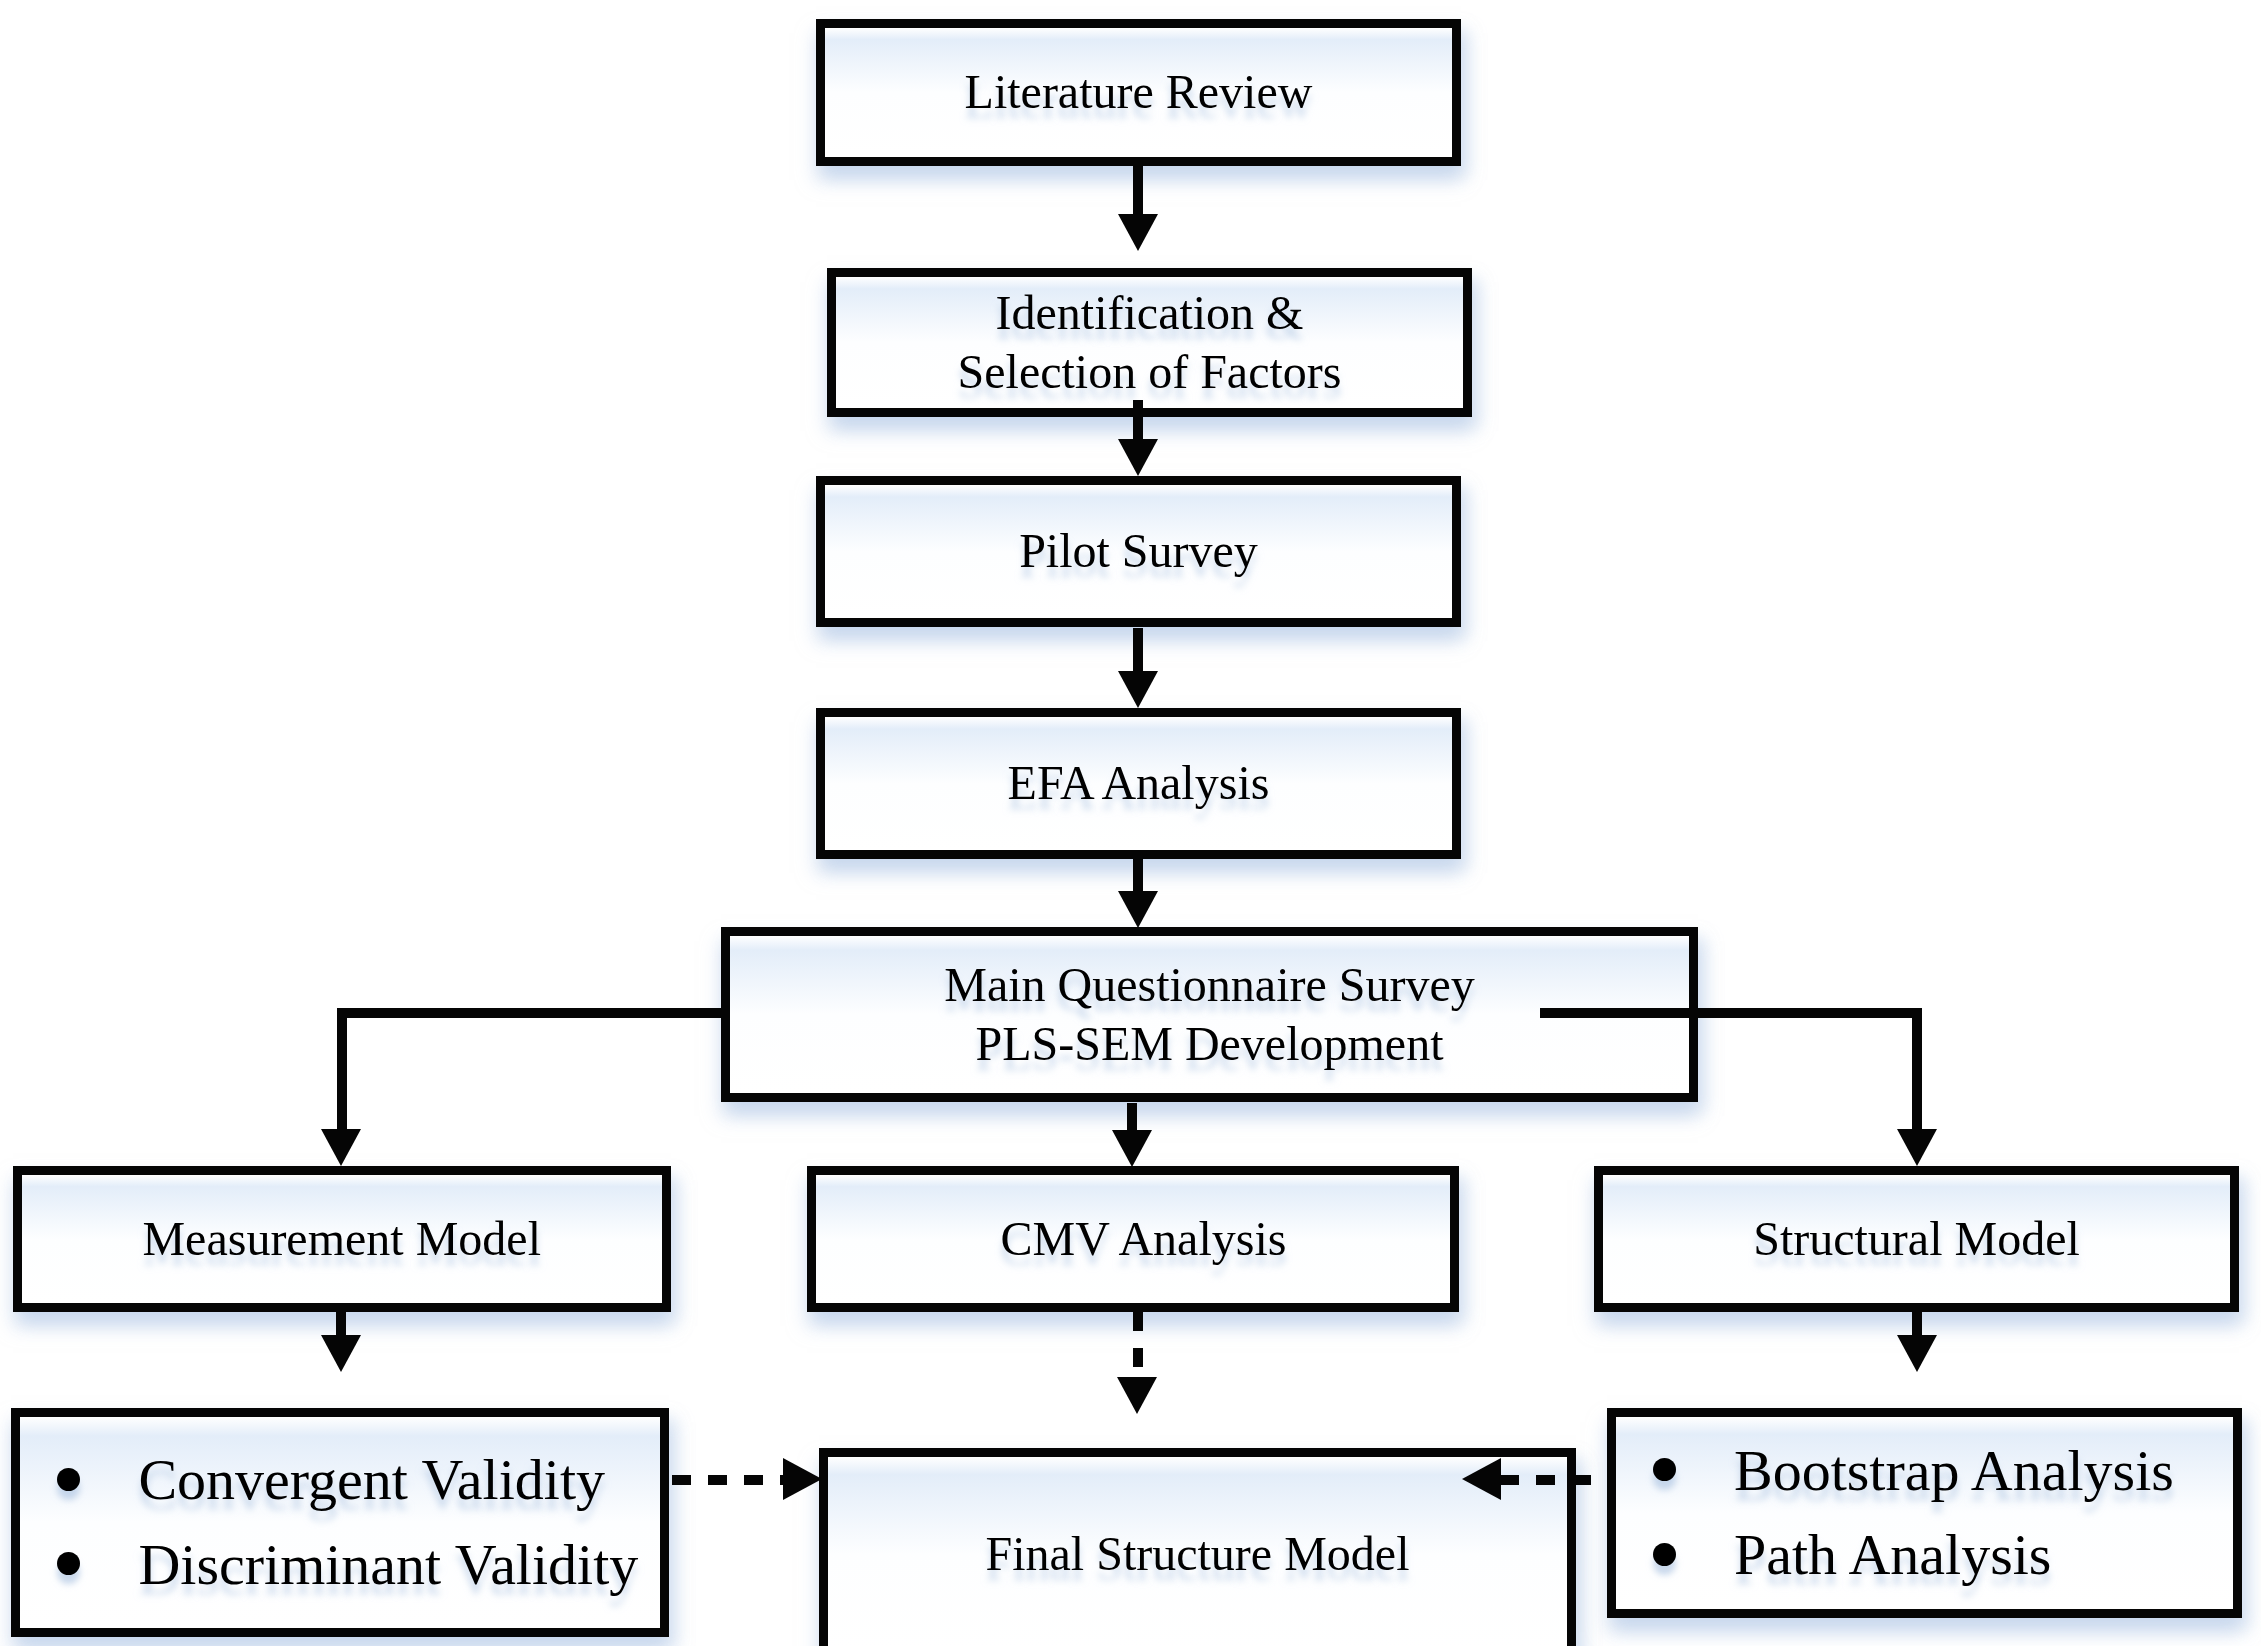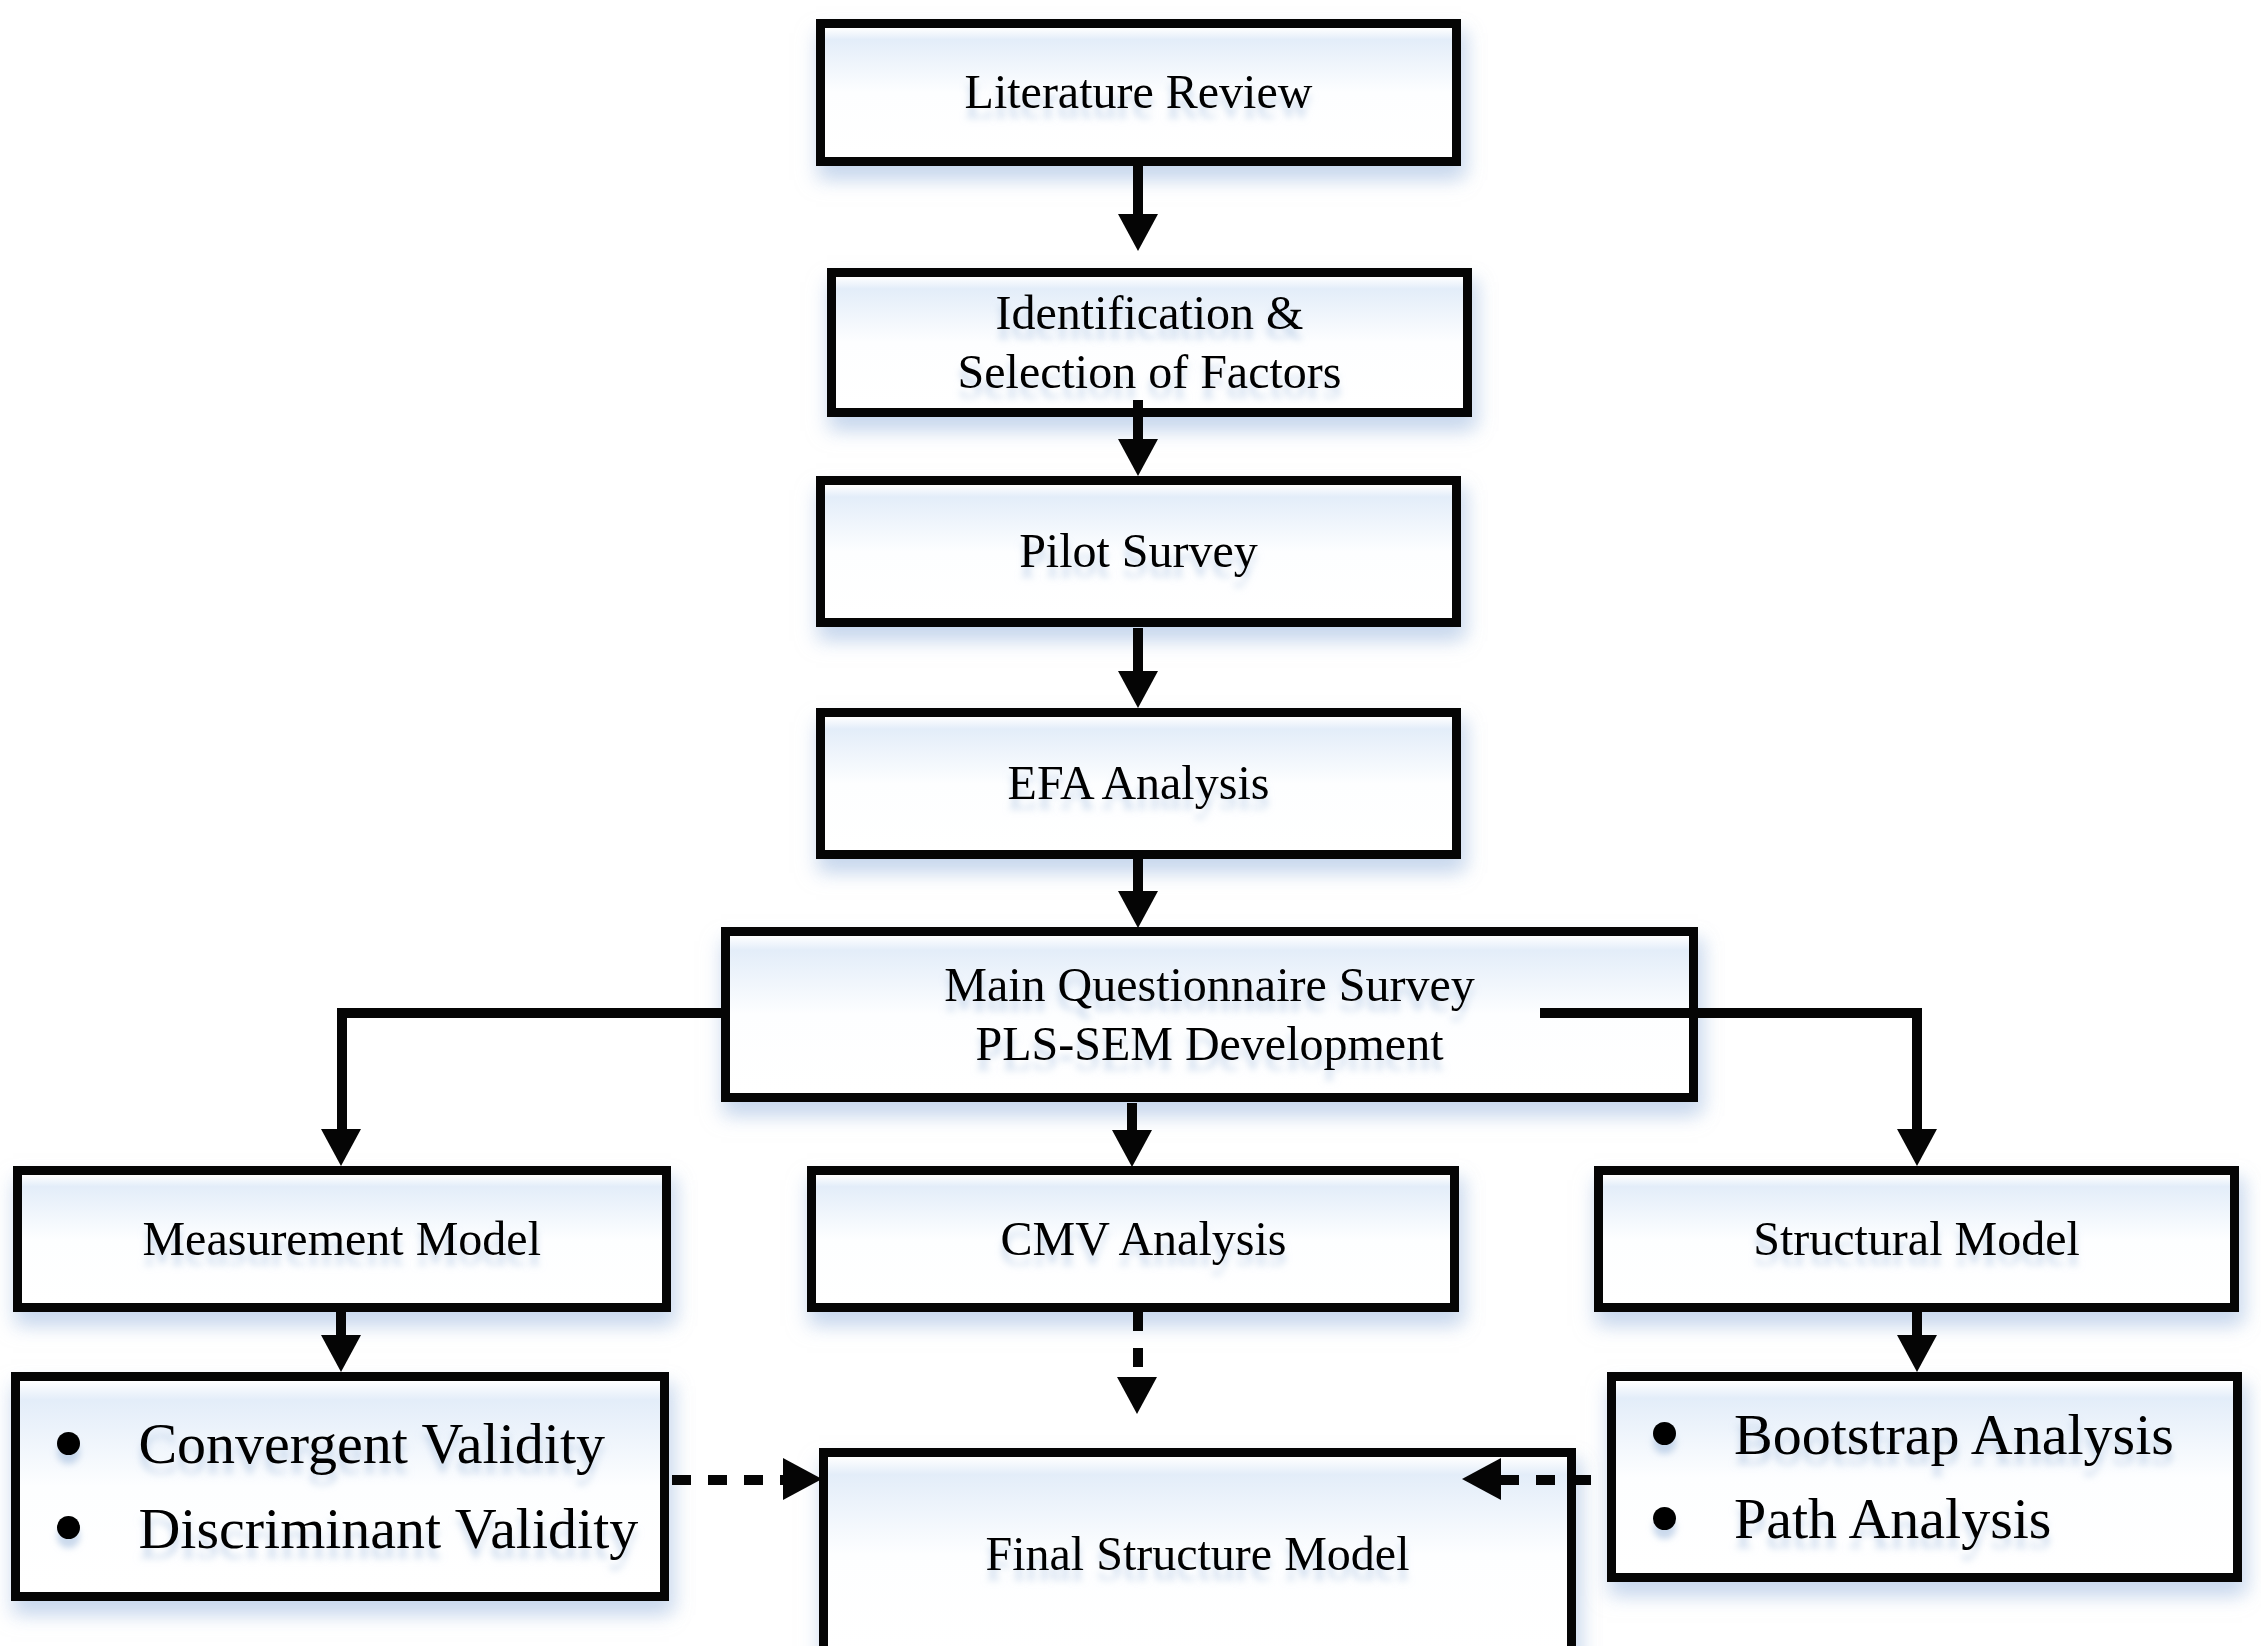--- a/index.html
+++ b/index.html
@@ -21,21 +21,21 @@
   #b-main  {left:721px;top:927px;width:977px;height:175px;}
   #b-meas  {left:12.7px;  top:1166px;width:658px;height:146px;}
   #b-cmv   {left:807px;top:1166px;width:652px;height:146px;padding-left:21px;}
   #b-struct{left:1594px;top:1166px;width:645px;height:146px;}
   #b-mout  {left:11.4px;  top:1372px;width:658px;height:229px;}
   #b-final {left:819px;top:1414px;width:757px;height:213px;margin-top:34px;}
   #b-sout  {left:1607px;top:1372px;width:635px;height:210px;}
 
   
   .list{flex-direction:column;align-items:stretch;justify-content:center;
-        padding:5.1px 16.5px 5.1px 23px;gap:16px;text-align:left;}
+        padding:5.1px 16.5px 5.1px 23px;gap:16px;text-align:left;margin-top:36px;}
   .li{display:flex;align-items:flex-start;}
   .dot{flex:0 0 auto;width:23px;height:23px;border-radius:50%;background:#000;
        margin:21.6px 0 0 14px;box-shadow:0 9px 6.4px rgba(167,192,224,.6);}
   .li-text{flex:1;margin-left:58px;font-size:58px;line-height:1.18;
            text-shadow:0 10.2px 7.6px rgba(167,192,224,.6);}
 
   
   .seg{position:absolute;background:#050505;}
   .dashed-h{position:absolute;height:10.2px;
             background:repeating-linear-gradient(90deg,#050505 0 19px,transparent 19px 36px);}

